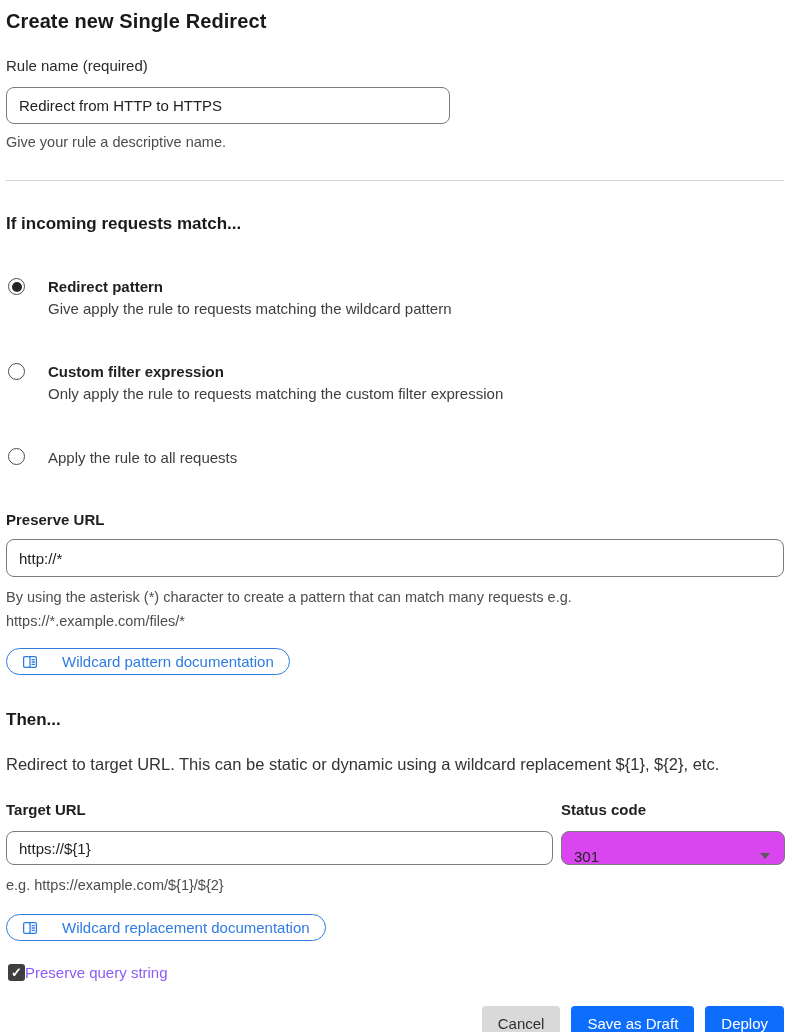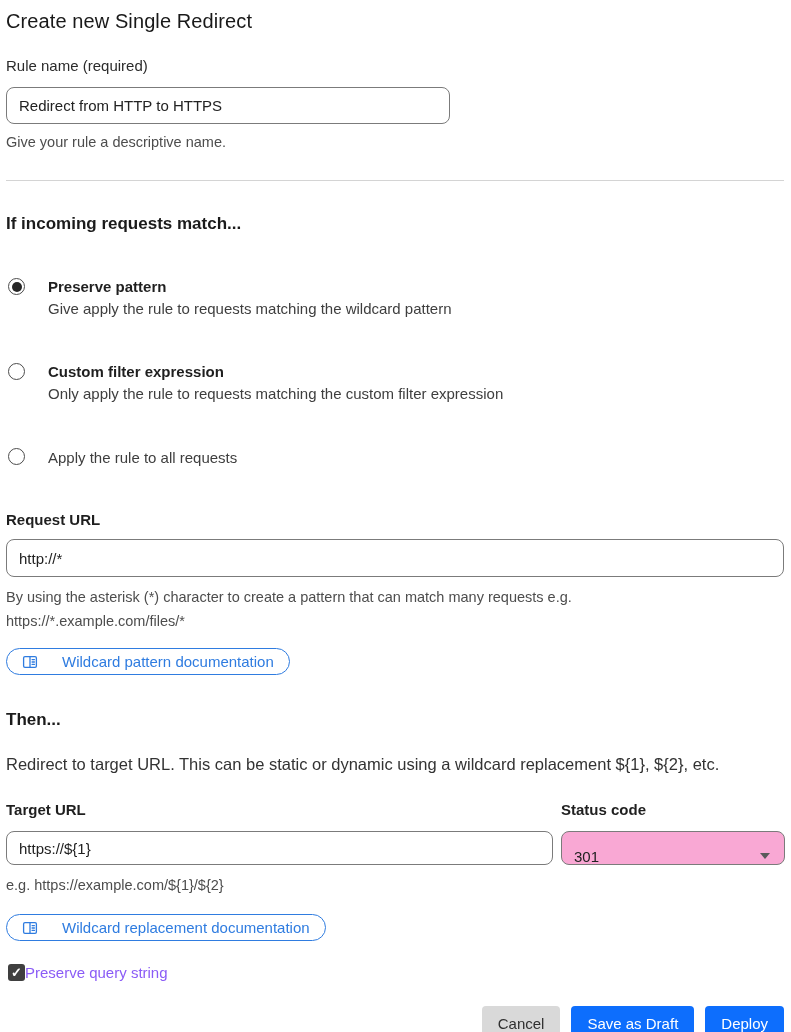--- a/index.html
+++ b/index.html
@@ -13,21 +13,21 @@
     overflow: hidden;
   }
   :root {
     --accent: #0d6efd;
     --pill-blue: #2f7ce0;
     --dark-ctrl: #3f3f3f;
     --help-gray: #4d4d4d;
     --input-border: #7b7b7b;
   }
   .page-title {
-    font-size: 20px; font-weight: 400; color: #191919;
+    font-size: 20px; font-weight: 700; color: #191919;
     line-height: 26px; margin-top: 2px; letter-spacing: .1px;
   }
   .field-label { font-size: 15px; color: #2b2b2b; line-height: 21px; }
   .field-label.bold { font-weight: 700; color: #1f1f1f; }
   .text-input {
     display: block; height: 37px; width: 444px;
     border: 1px solid var(--input-border); border-radius: 8px;
     padding: 0 12px; font: inherit; font-size: 15px; color: #222;
     outline: none; background: #fff;
   }
@@ -69,21 +69,21 @@
 
   .two-col { display: flex; gap: 8px; margin-top: 24px; }
   .col-target { width: 547px; }
   .col-status { width: 224px; }
   .two-col .text-input, .select-box { margin-top: 11px; }
   .col-target .text-input { width: 547px; height: 34px; }
   .select-box {
     width: 224px; height: 34px;
     border: 1px solid var(--input-border); border-radius: 8px;
     display: flex; align-items: center; justify-content: space-between;
-    padding: 16px 14px 0 12px; cursor: pointer; background: #f9a8d4;
+    padding: 16px 14px 0 12px; cursor: pointer; background: #d946ef;
   }
   .select-value { font-size: 15px; color: #222; }
   .caret {
     width: 0; height: 0;
     border-left: 5px solid transparent; border-right: 5px solid transparent;
     border-top: 6px solid #5a5a5a;
   }
 
   .checkbox-row { display: flex; align-items: center; margin-top: 23px; cursor: pointer; }
   .checkbox {
@@ -115,41 +115,41 @@
 <input class="text-input" style="margin-top: 11px;" type="text" value="Redirect from HTTP to HTTPS">
 <div class="help-text" style="margin-top:6px">Give your rule a descriptive name.</div>
 
 <hr class="divider">
 
 <h2 class="section-heading" style="margin-top:32px">If incoming requests match...</h2>
 
 <div class="option">
   <span class="radio on"></span>
   <div class="option-text">
-    <div class="option-label">Preserve pattern</div>
+    <div class="option-label">Redirect pattern</div>
     <div class="option-desc">Give apply the rule to requests matching the wildcard pattern</div>
   </div>
 </div>
 
 <div class="option">
   <span class="radio"></span>
   <div class="option-text">
     <div class="option-label">Custom filter expression</div>
     <div class="option-desc">Only apply the rule to requests matching the custom filter expression</div>
   </div>
 </div>
 
 <div class="option">
   <span class="radio"></span>
   <div class="option-text">
     <div class="option-desc">Apply the rule to all requests</div>
   </div>
 </div>
 
-<div class="field-label bold" style="margin-top:40px">Request URL</div>
+<div class="field-label bold" style="margin-top:40px">Preserve URL</div>
 <input class="wide-input" style="margin-top: 9px;" type="text" value="http://*">
 <div class="help-text" style="margin-top:8px; width:660px">By using the asterisk (*) character to create a pattern that can match many requests e.g. https://*.example.com/files/*</div>
 
 <button class="pill-button" style="margin-top:15px">
   <span>
     <svg width="16" height="16" viewBox="0 0 16 16" fill="none" stroke="currentColor" stroke-width="1.3" stroke-linecap="round">
       <rect x="1.6" y="2.6" width="12.8" height="10.8" rx="1.4"></rect>
       <line x1="8" y1="2.6" x2="8" y2="13.4"></line>
       <line x1="10.1" y1="5.6" x2="12.4" y2="5.6"></line>
       <line x1="10.1" y1="8" x2="12.4" y2="8"></line>

